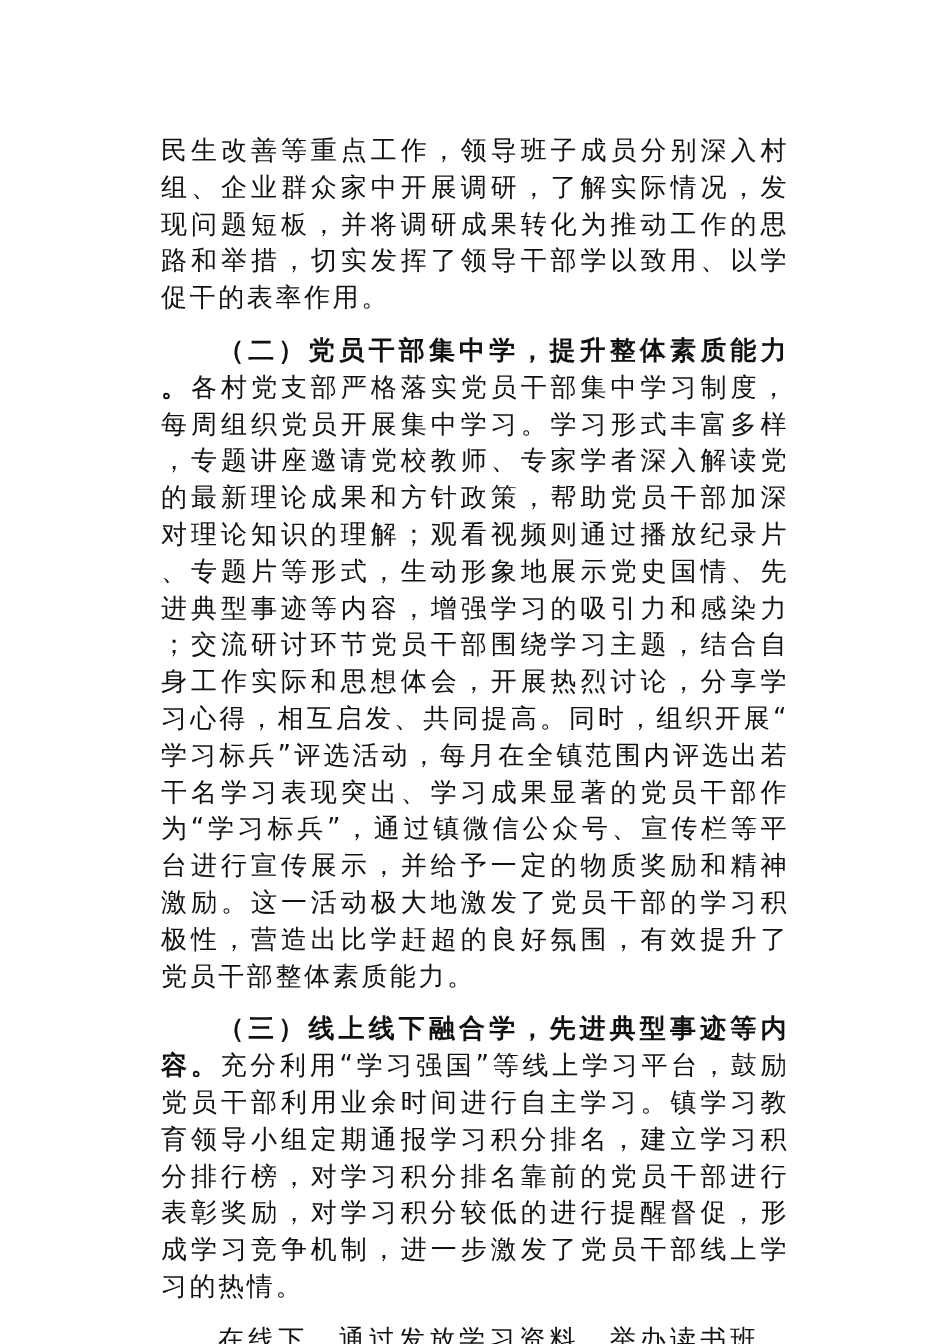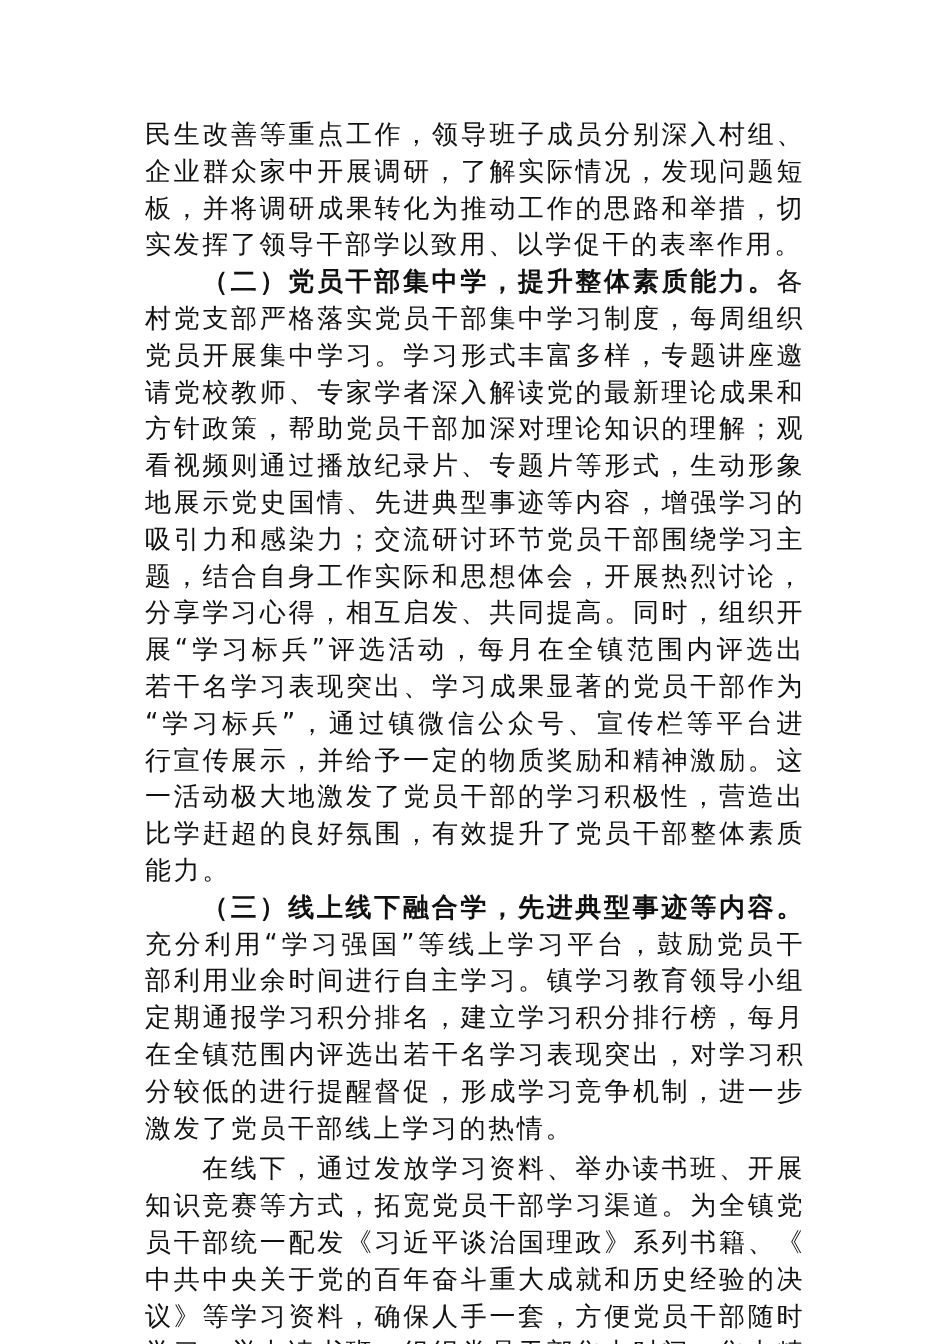--- a/index.html
+++ b/index.html
@@ -18,21 +18,21 @@
       left: 145px;
       top: 116px;
       width: 660px;
       color: #111111;
       font-family: "DejaVu Sans", "Liberation Sans", sans-serif;
       font-size: 26px;
       letter-spacing: 2.6px;
       line-height: 36.8px;
     }
     .para {
-      margin: 0;
+      margin: 16px;
       padding: 0;
       text-align: justify;
       text-justify: inter-character;
       word-break: break-all;
       line-break: anywhere;
     }
     .para.indent {
       text-indent: 57px;
     }
     .para.gap {
@@ -44,16 +44,16 @@
     }
   </style>
 </head>
 <body>
 
 <div class="page">
   <p class="para"><span>民生改善等重点工作，领导班子成员分别深入村组、企业群众家中开展调研，了解实际情况，发现问题短板，并将调研成果转化为推动工作的思路和举措，切实发挥了领导干部学以致用、以学促干的表率作用。</span></p>
 
   <p class="para indent"><span class="heading">（二）党员干部集中学，提升整体素质能力。</span><span>各村党支部严格落实党员干部集中学习制度，每周组织党员开展集中学习。学习形式丰富多样，专题讲座邀请党校教师、专家学者深入解读党的最新理论成果和方针政策，帮助党员干部加深对理论知识的理解；观看视频则通过播放纪录片、专题片等形式，生动形象地展示党史国情、先进典型事迹等内容，增强学习的吸引力和感染力；交流研讨环节党员干部围绕学习主题，结合自身工作实际和思想体会，开展热烈讨论，分享学习心得，相互启发、共同提高。同时，组织开展“学习标兵”评选活动，每月在全镇范围内评选出若干名学习表现突出、学习成果显著的党员干部作为“学习标兵”，通过镇微信公众号、宣传栏等平台进行宣传展示，并给予一定的物质奖励和精神激励。这一活动极大地激发了党员干部的学习积极性，营造出比学赶超的良好氛围，有效提升了党员干部整体素质能力。</span></p>
 
-  <p class="para indent"><span class="heading">（三）线上线下融合学，先进典型事迹等内容。</span><span>充分利用“学习强国”等线上学习平台，鼓励党员干部利用业余时间进行自主学习。镇学习教育领导小组定期通报学习积分排名，建立学习积分排行榜，每月在全镇范围内评选出若干名学习表现突出，对学习积分较低的进行提醒督促，形成学习竞争机制，进一步激发了党员干部线上学习的热情。</span></p>
+  <p class="para indent"><span class="heading">（三）线上线下融合学，先进典型事迹等内容。</span><span>充分利用“学习强国”等线上学习平台，鼓励党员干部利用业余时间进行自主学习。镇学习教育领导小组定期通报学习积分排名，建立学习积分排行榜，对学习积分排名靠前的党员干部进行表彰奖励，对学习积分较低的进行提醒督促，形成学习竞争机制，进一步激发了党员干部线上学习的热情。</span></p>
 
   <p class="para indent gap"><span>在线下，通过发放学习资料、举办读书班、开展知识竞赛等方式，拓宽党员干部学习渠道。为全镇党员干部统一配发《习近平谈治国理政》系列书籍、《中共中央关于党的百年奋斗重大成就和历史经验的决议》等学习资料，确保人手一套，方便党员干部随时学习。举办读书班，组织党员干部集中时间、集中精力，原原本本、逐字逐句研</span></p>
 </div>
 
 </body></html>

